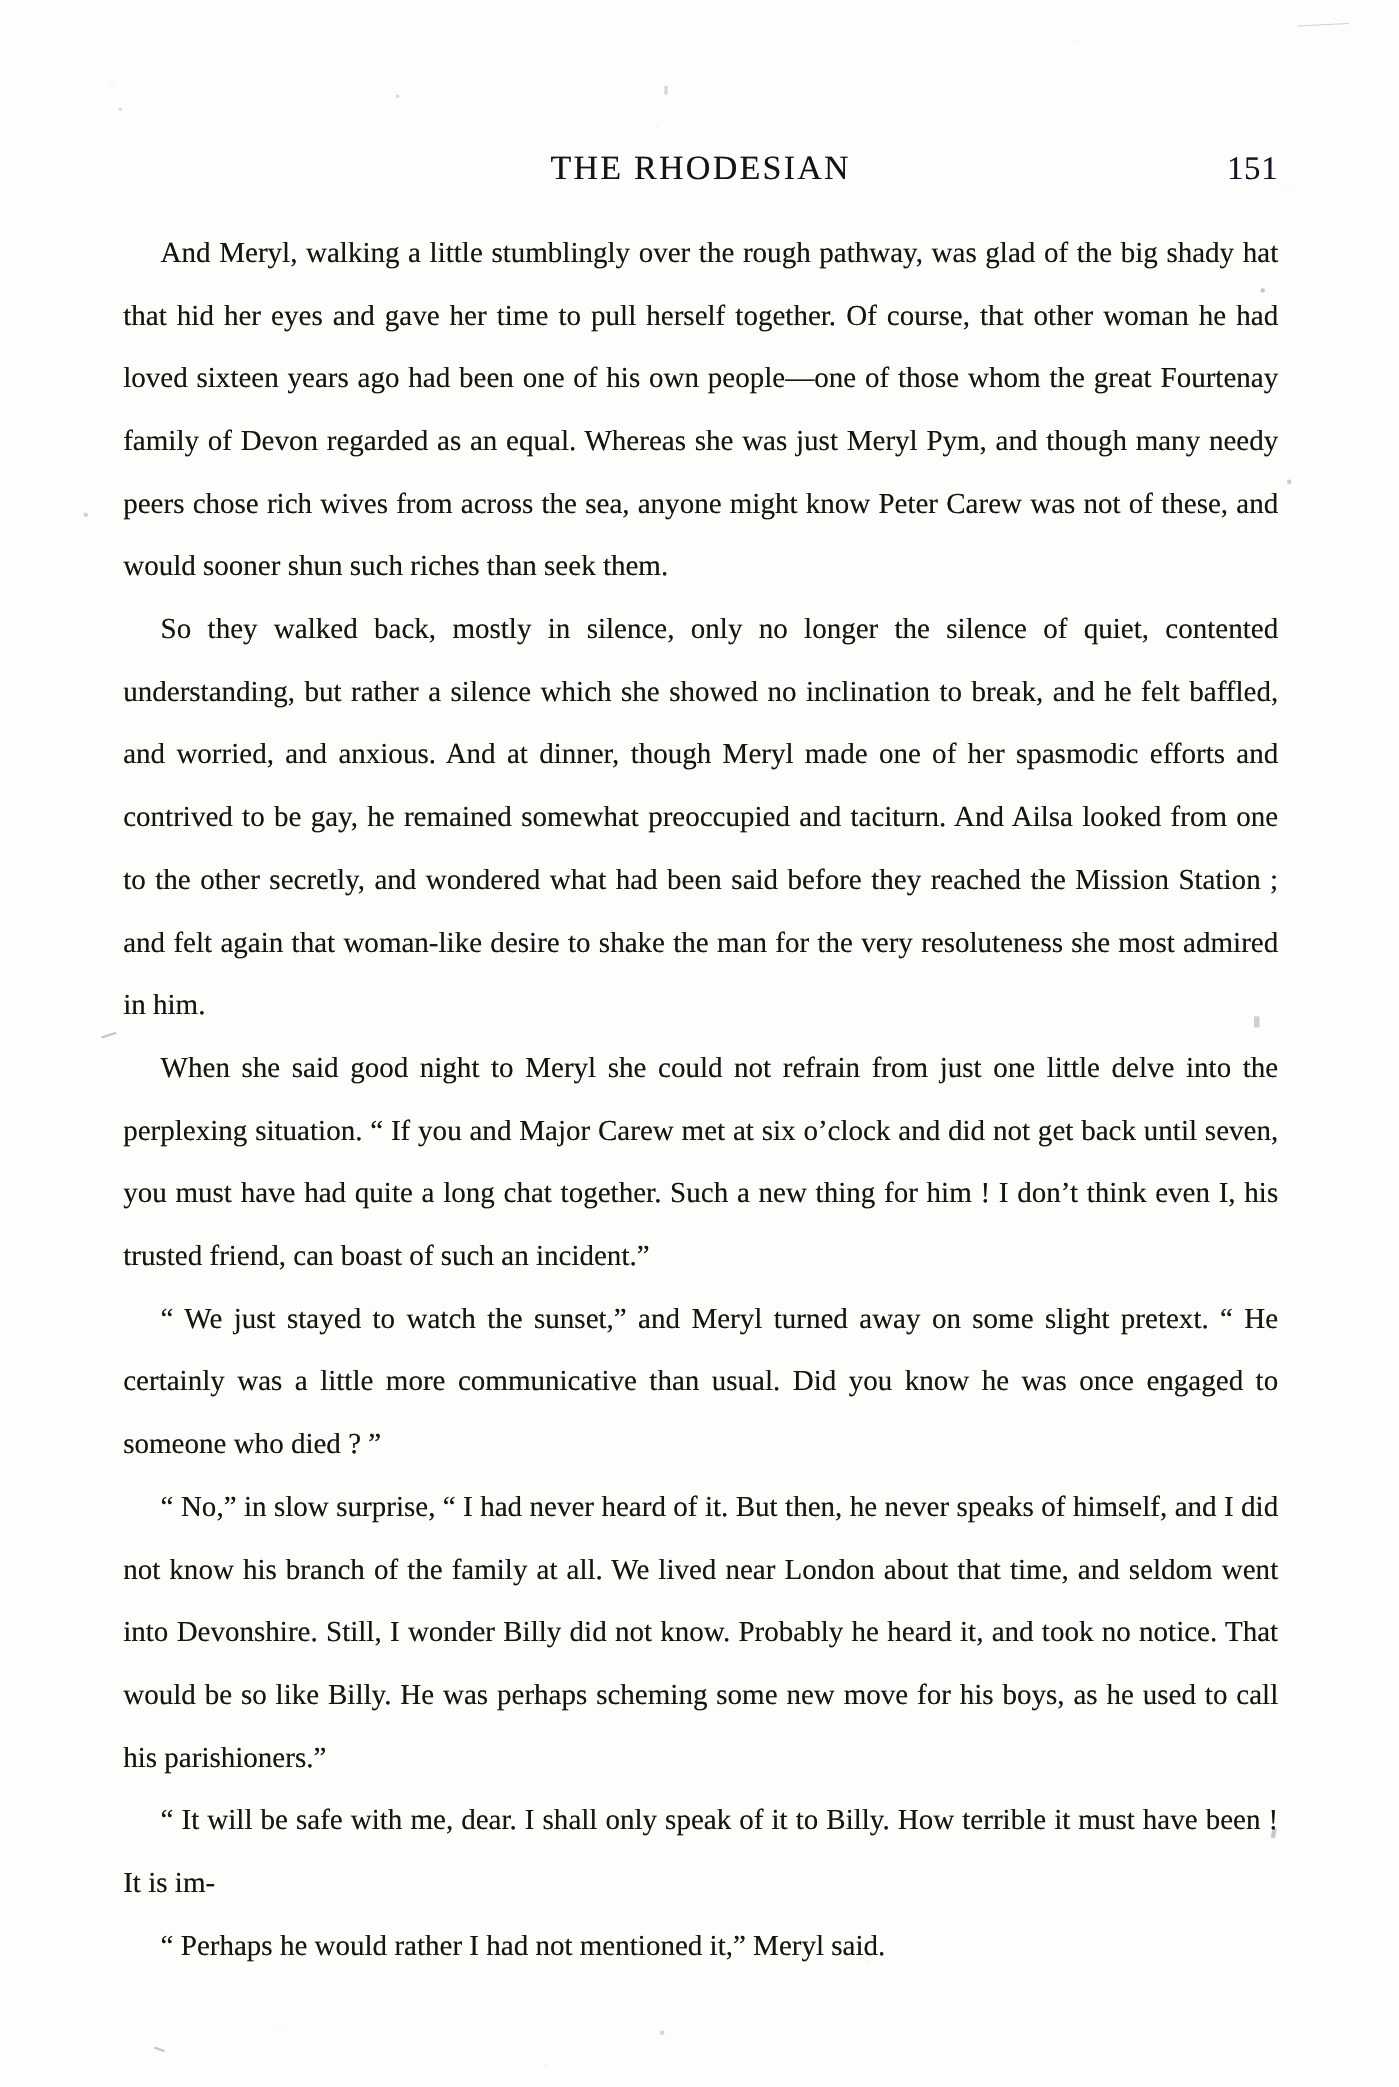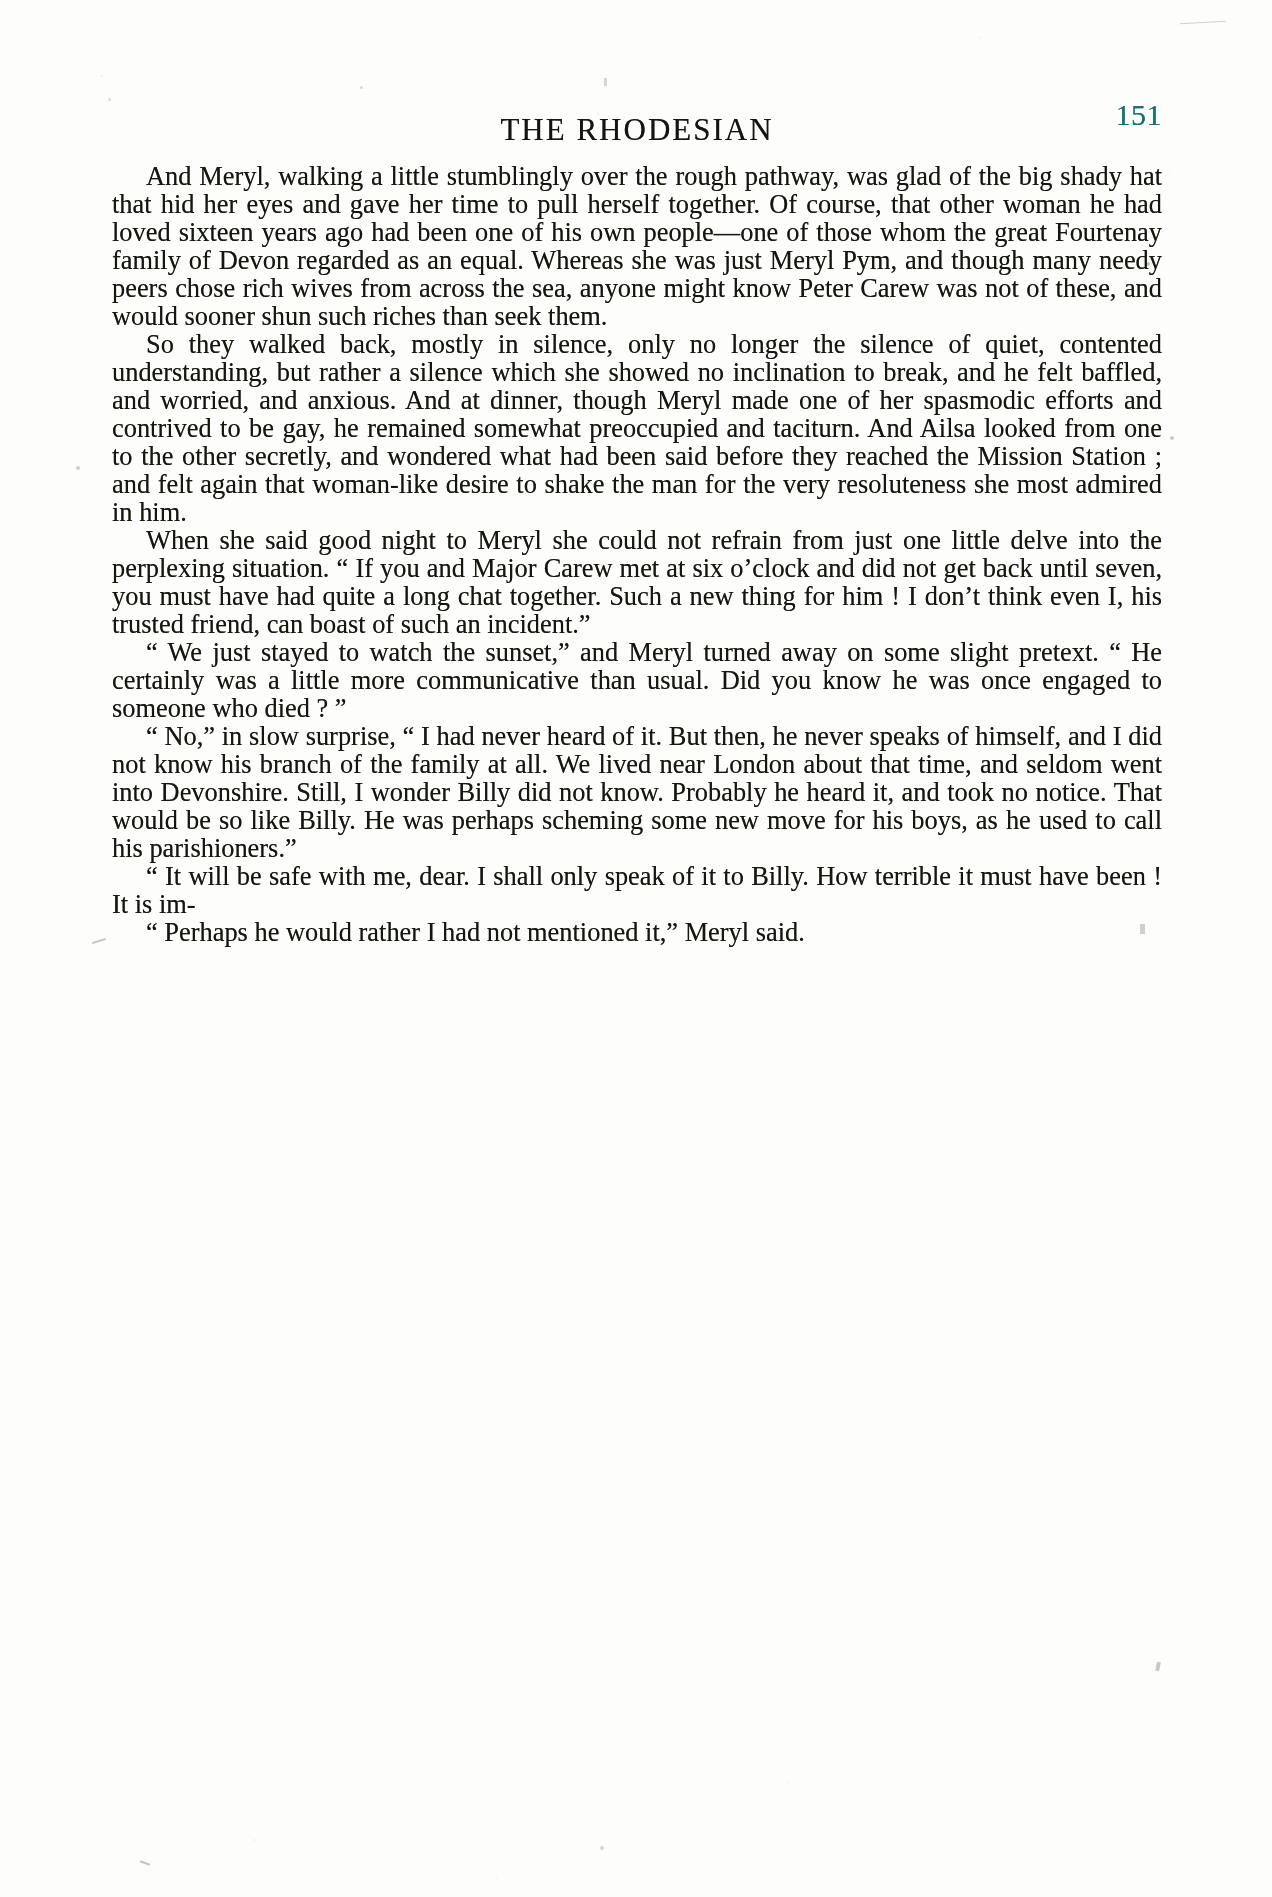--- a/index.html
+++ b/index.html
@@ -39,44 +39,45 @@
     pointer-events: none;
   }
   .content {
     position: absolute;
     left: 112px;
     top: 96px;
     width: 1050px;
   }
   .header {
     display: flex;
-    align-items: flex-end;
+    align-items: flex-start;
     justify-content: center;
     position: relative;
     height: 52px;
     margin-bottom: 14px;
+    margin-top: 39px;
   }
   .header-title {
     font-size: 31px;
     letter-spacing: 2.0px;
     font-family: "Liberation Serif", serif;
     color: #141414;
     white-space: nowrap;
   }
   .header-page {
     position: absolute;
     right: 0;
     top: 2px;
     font-size: 30px;
     letter-spacing: 0.5px;
-    color: #0f766e;
+    color: #0f172a;
   }
   .body-text {
     font-size: 26.4px;
-    line-height: 28px;
+    line-height: 57px;
     text-align: justify;
     text-justify: inter-word;
     color: #16160f;
     -webkit-font-smoothing: none;
   }
   .body-text p {
     margin: 0;
     text-indent: 34px;
   }
   .ink-blur {

